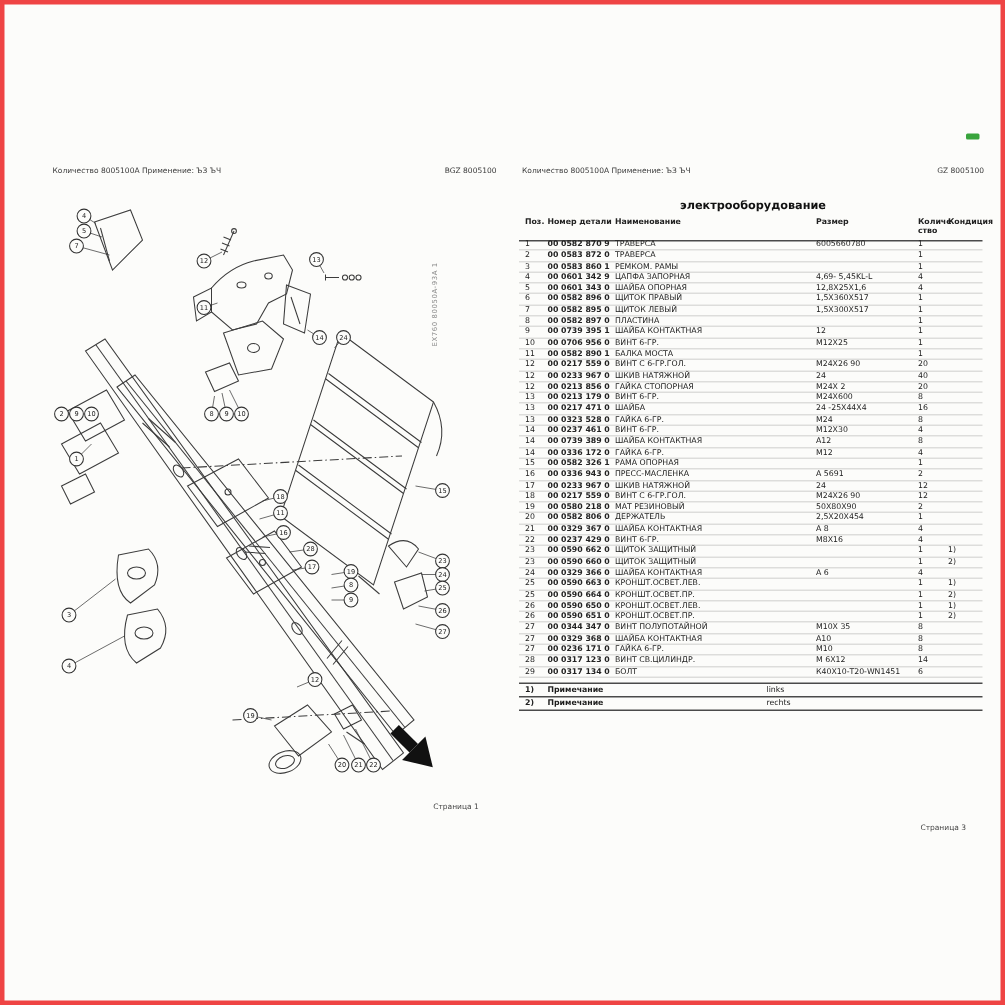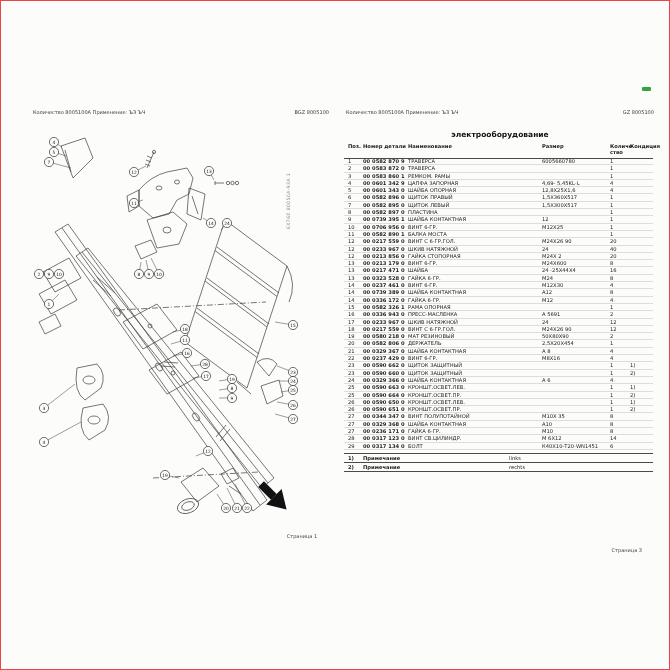--- a/index.html
+++ b/index.html
@@ -1,16 +1,16 @@
 <!DOCTYPE html>
 <html><head>
 <meta charset="utf-8">
 <style>
   html,body{margin:0;padding:0;background:#f4f4f2;}
-  .photo{position:relative;width:670px;height:670px;background:#fcfcfa;border:1px solid #ef4444;
+  .photo{position:relative;width:670px;height:670px;background:#fcfcfa;border:3px solid #ef4444;
          box-sizing:border-box;overflow:hidden;font-family:"DejaVu Sans",sans-serif;color:#1c1c1c;}
   .page{position:absolute;}
   .page-left{left:30px;top:100px;width:300px;height:450px;}
   .page-right{left:343px;top:100px;width:312px;height:465px;}
   .hdr{position:absolute;top:8px;font-size:5px;color:#3a3a3a;white-space:nowrap;}
   .hdr-l{left:2px;}
   .hdr-r{right:2px;}
   .side-label{position:absolute;left:255px;top:28px;height:100px;writing-mode:vertical-rl;
               transform:rotate(180deg);font-size:4.6px;color:#8a8a8a;letter-spacing:.4px;white-space:nowrap;}
   .pgfoot{position:absolute;font-size:5px;color:#444;}

